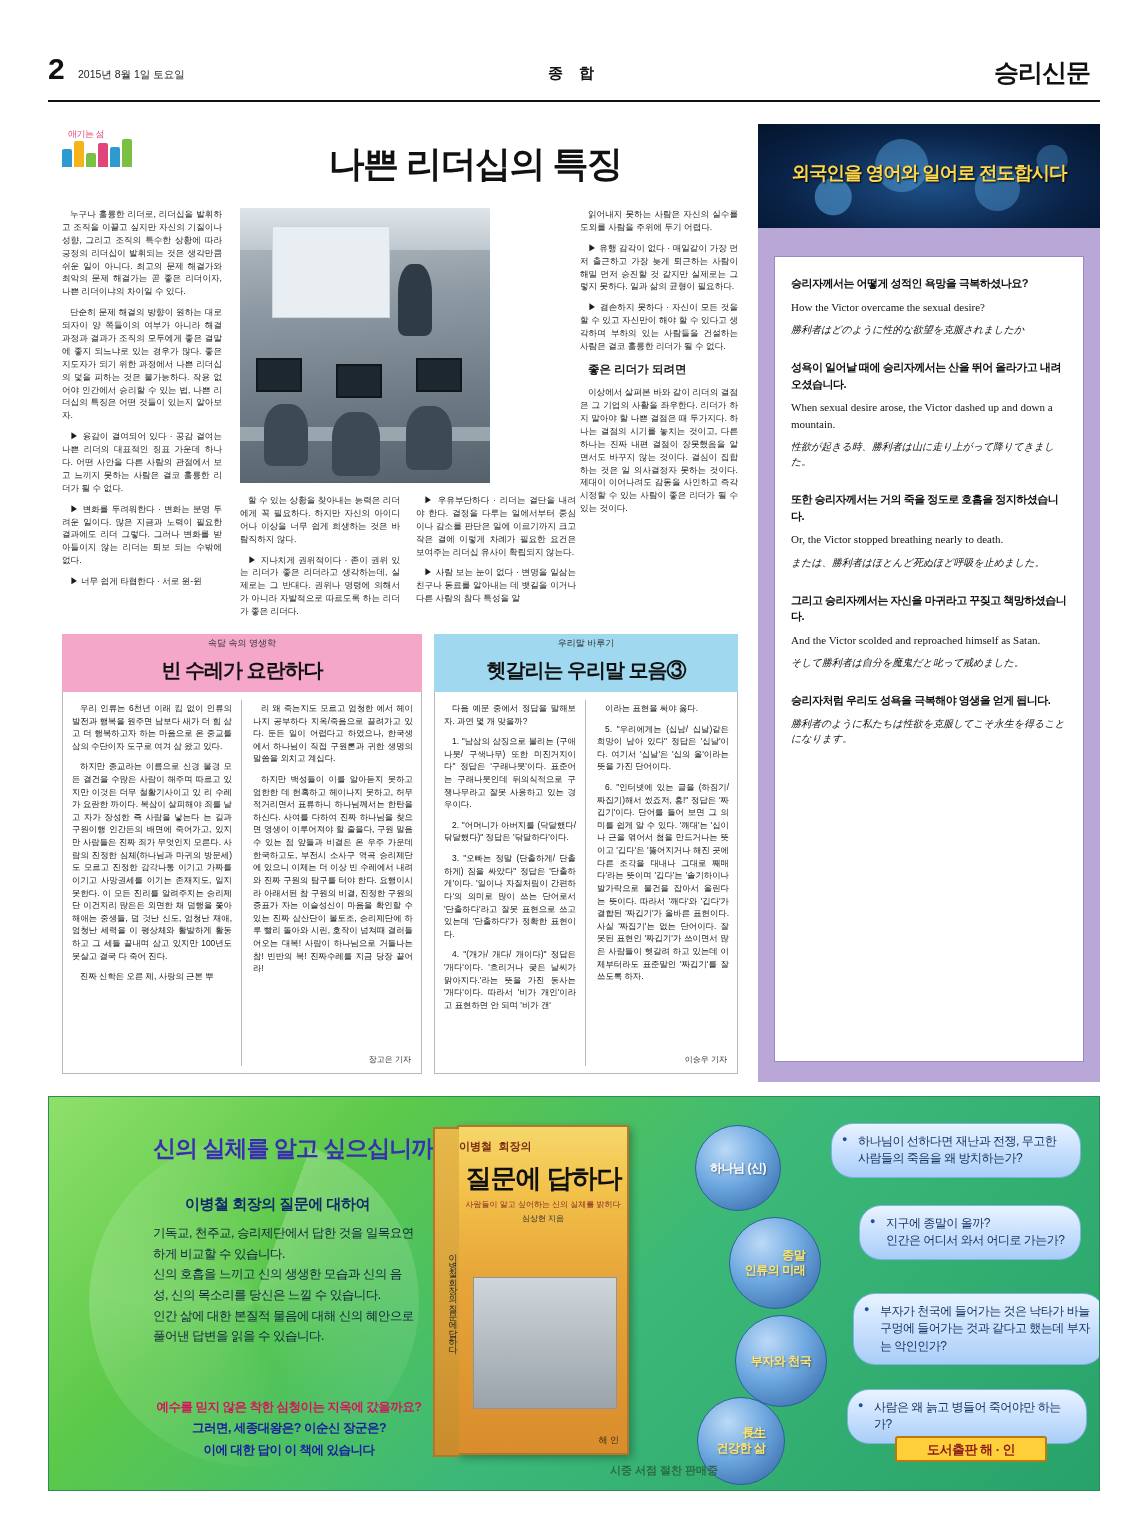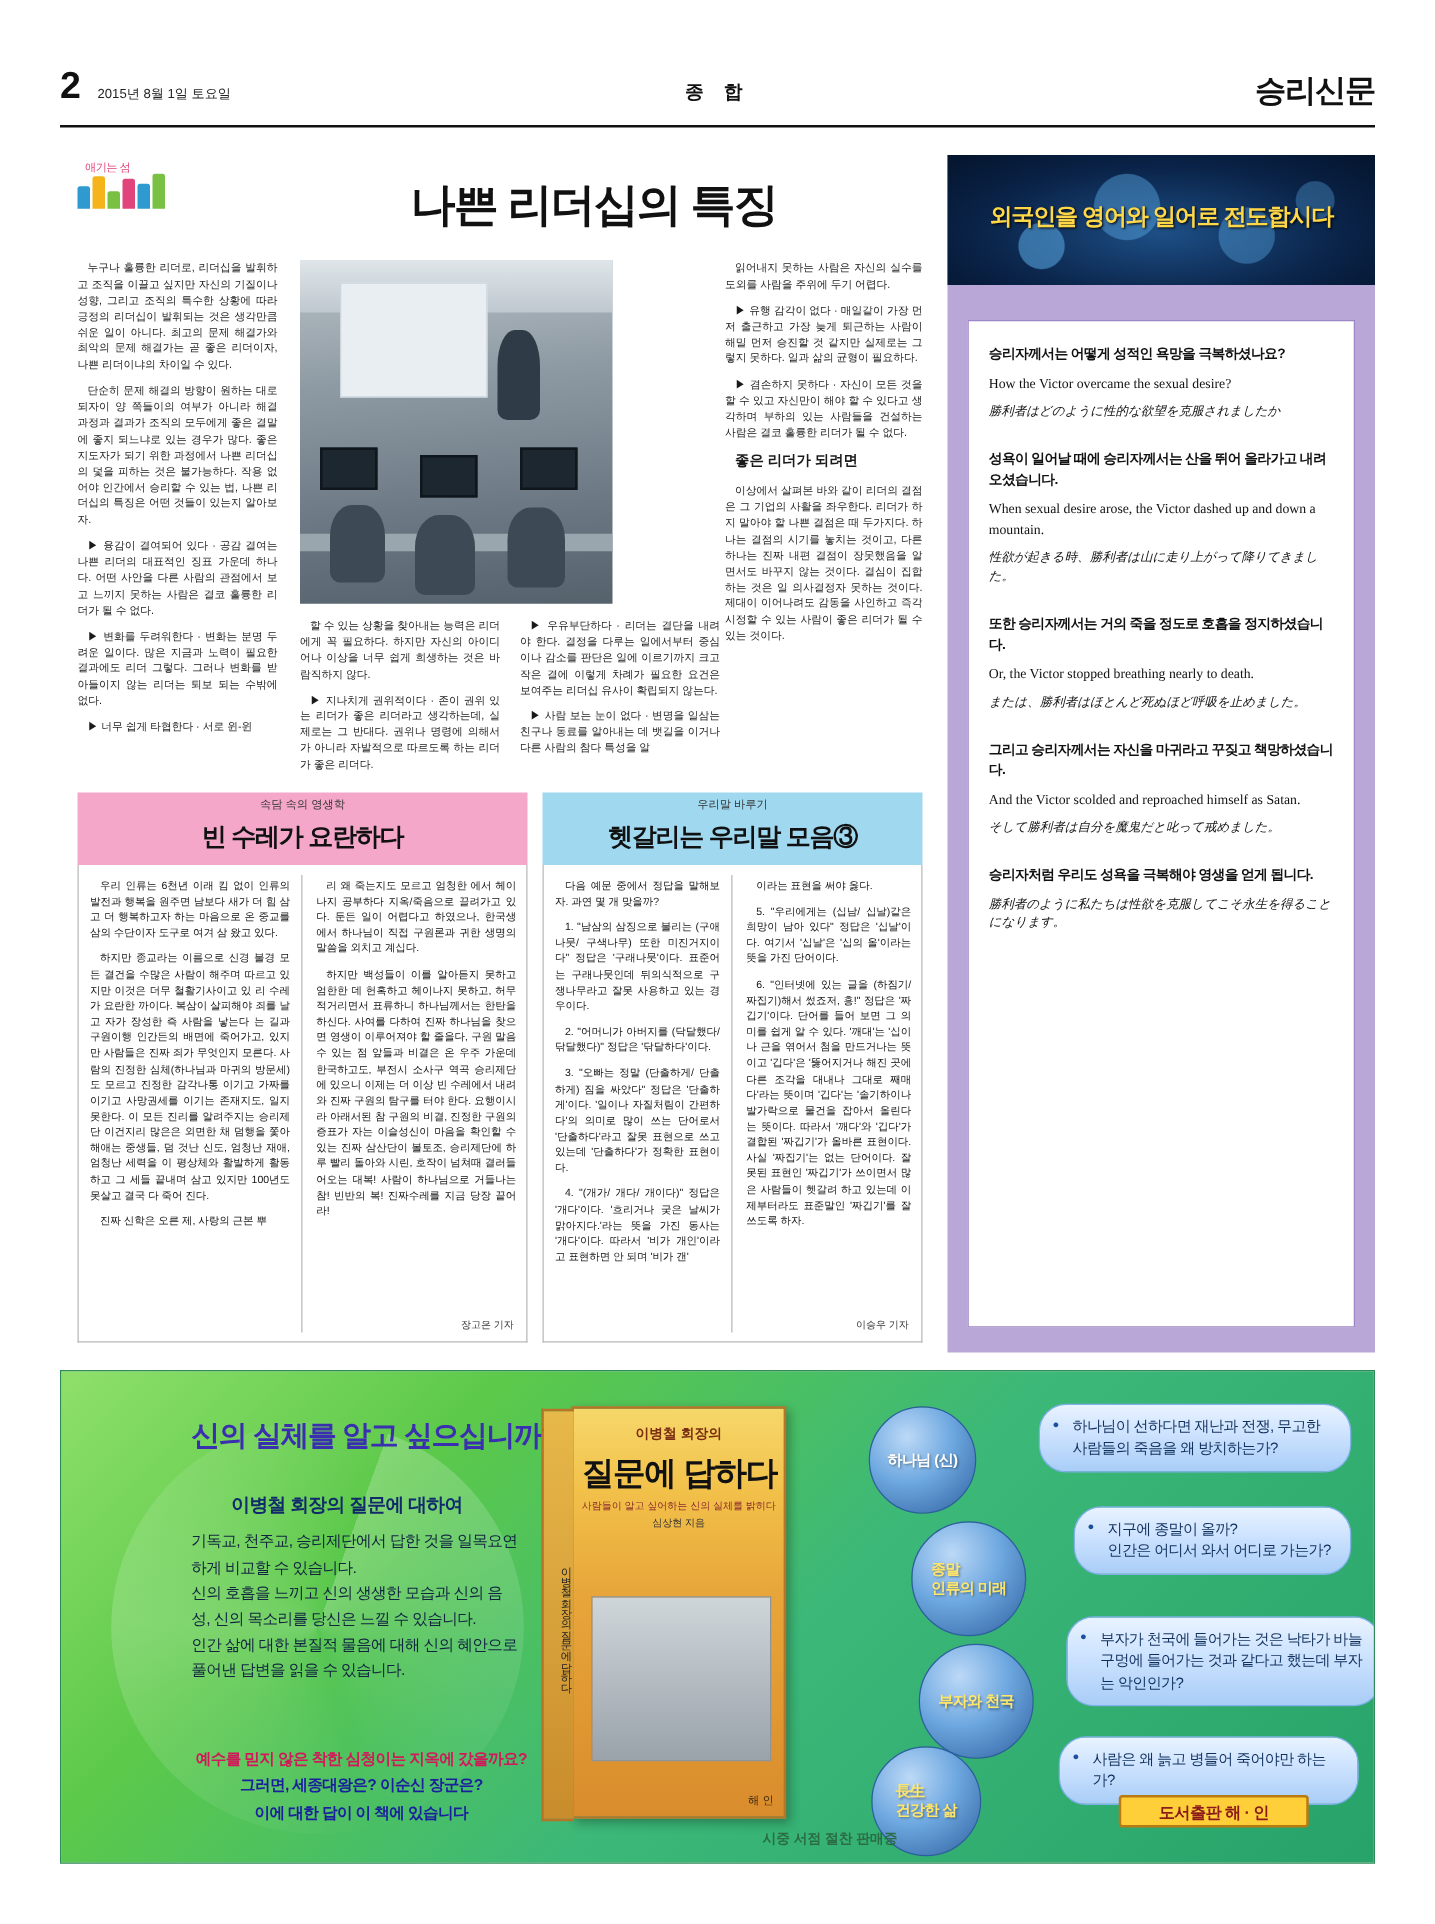--- a/index.html
+++ b/index.html
@@ -25,21 +25,21 @@
   }
   .mh-date {
     position:absolute; left:30px; top:10px;
     font-size:10.5px; color:#222;
   }
   .mh-section {
     position:absolute; left:0; right:0; top:6px;
     text-align:center; font-size:15px; font-weight:bold; letter-spacing:6px;
   }
   .mh-title {
-    position:absolute; right:0; top:-2px;
+    position:absolute; right:10px; top:-2px;
     font-size:25px; font-weight:bold; letter-spacing:-1px;
   }
 
   
   .logo-badge {
     position:absolute; left:62px; top:128px; width:78px; height:40px;
   }
   .logo-badge .cap {
     position:absolute; left:6px; top:0; font-size:9px; color:#e1447a; letter-spacing:-0.5px;
   }
@@ -172,21 +172,21 @@
     background:linear-gradient(180deg,#f6d76a 0%,#f2c14a 20%,#e8a63a 45%,#d98c2c 100%);
     border:2px solid #b5762a; box-shadow:3px 3px 8px rgba(0,0,0,.3);
   }
   .book .spine {
     position:absolute; left:-26px; top:0; width:26px; height:330px;
     background:linear-gradient(180deg,#e7b84a,#c98c2c);
     border:2px solid #b5762a; border-right:none;
     color:#222; font-size:9px; writing-mode:vertical-rl; text-align:center; padding-top:10px;
     letter-spacing:-1px;
   }
-  .book .bt1 { position:absolute; left:0; right:0; top:12px; text-align:center; font-size:11px; color:#7a2d10; font-weight:bold; }
+  .book .bt1 { position:absolute; left:0; right:0; top:12px; text-align:left; font-size:11px; color:#7a2d10; font-weight:bold;font-family:Liberation Mono, monospace; }
   .book .bt2 { position:absolute; left:1px; right:0; top:34px; text-align:center; font-size:26px; color:#111; font-weight:bold; letter-spacing:-1px; }
   .book .bt3 { position:absolute; left:0; right:0; top:72px; text-align:center; font-size:8px; color:#8a2b2b; }
   .book .bt4 { position:absolute; left:0; right:0; top:86px; text-align:center; font-size:8px; color:#333; }
   .book .photo2 {
     position:absolute; left:14px; top:150px; width:144px; height:132px;
     background:linear-gradient(180deg,#cfd6da,#9aa3aa);
     border:1px solid #8d949a;
   }
   .book .bmark { position:absolute; right:8px; bottom:6px; font-size:9px; color:#3b2a12; }
 
@@ -197,21 +197,21 @@
     color:#10305e; font-size:12px; line-height:1.45; letter-spacing:-0.5px;
     padding:9px 14px 9px 26px;
   }
   .bubble:before {
     content:"●"; position:absolute; left:10px; top:9px; font-size:9px; color:#1c4f9c;
   }
   .sphere {
     position:absolute; border-radius:50%;
     background:radial-gradient(circle at 35% 28%, #bcd9f7 0%, #6ea8e0 45%, #2d5f9e 100%);
     border:1px solid #2d5f9e;
-    color:#fff; font-size:12px; font-weight:bold; text-align:left;
+    color:#fff; font-size:12px; font-weight:bold; text-align:right;
     display:flex; align-items:center; justify-content:center; letter-spacing:-0.5px;
     text-shadow:1px 1px 2px rgba(0,0,0,.4);
     line-height:1.25;
   }
   .sphere.red { color:#ffe66a; }
   .pub-badge {
     position:absolute; right:52px; bottom:28px; width:152px; height:26px;
     background:#ffcf3a; border:2px solid #b97a10; border-radius:3px;
     color:#8b1a1a; font-size:13px; font-weight:bold; text-align:center; line-height:23px;
     letter-spacing:-0.5px;

